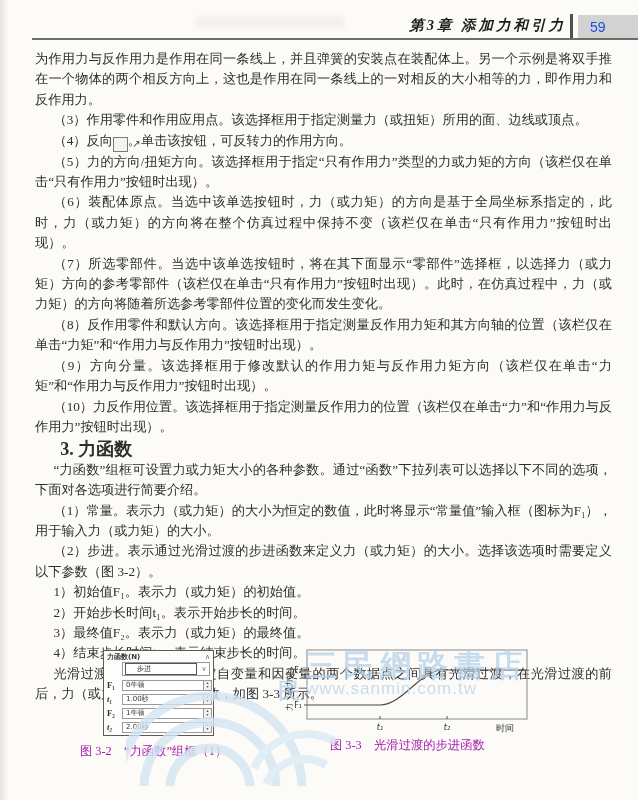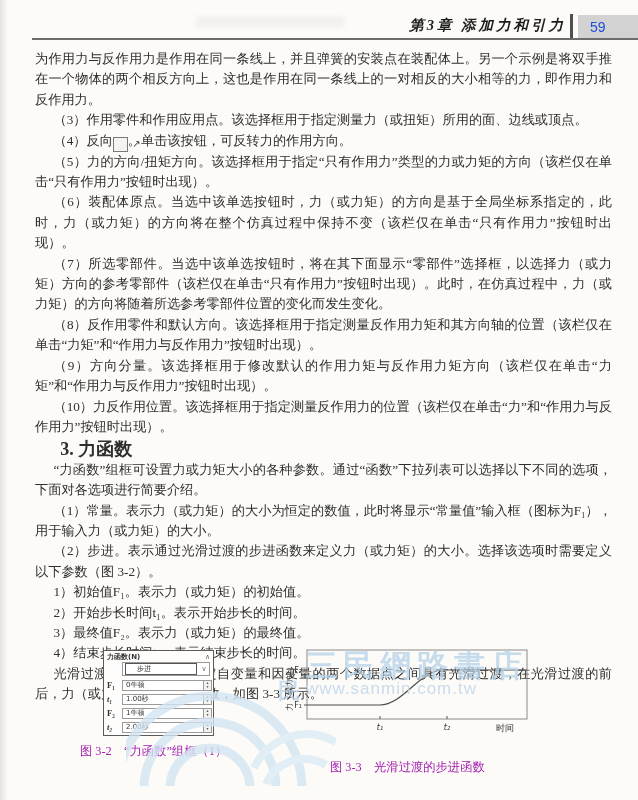--- a/index.html
+++ b/index.html
@@ -151,21 +151,21 @@
     <line x1="21" y1="60" x2="24" y2="60" stroke="#555" stroke-width="1"></line>
     <text x="19" y="28" font-size="8" text-anchor="end">F₂</text>
     <text x="19" y="63" font-size="8" text-anchor="end">F₁</text>
     <path d="M24,60 H97 C120,60 137,25 160,25 H244" fill="none" stroke="#4a4a4a" stroke-width="1.2"></path>
     <line x1="97" y1="74" x2="97" y2="71" stroke="#555" stroke-width="1"></line>
     <line x1="164" y1="74" x2="164" y2="71" stroke="#555" stroke-width="1"></line>
     <text x="97" y="85" font-size="8" font-style="italic" text-anchor="middle">t₁</text>
     <text x="164" y="85" font-size="8" font-style="italic" text-anchor="middle">t₂</text>
     <text x="222" y="86" font-size="9" text-anchor="middle">时间</text>
   </svg>
-  <div class="caption" style="left:330px;top:737px;margin-top:22px;">图 3-3　光滑过渡的步进函数</div>
+  <div class="caption" style="left:330px;top:737px;">图 3-3　光滑过渡的步进函数</div>
 
   <svg class="wm wm-logo" width="210" height="150" viewBox="0 0 210 150">
     <path d="M-8,152 A92,92 0 0 1 176,152" fill="none" stroke="#d4e5f3" stroke-width="9"></path>
     <path d="M18,152 A66,66 0 0 1 150,152" fill="none" stroke="#d4e5f3" stroke-width="9"></path>
     <path d="M44,152 A40,40 0 0 1 124,152" fill="none" stroke="#d4e5f3" stroke-width="9"></path>
     <path d="M128,132 A58,58 0 0 1 210,106" fill="none" stroke="#dcebf6" stroke-width="8"></path>
     <path d="M140,148 A42,42 0 0 1 200,129" fill="none" stroke="#dcebf6" stroke-width="8"></path>
   </svg>
   <div class="wm wm-min">民</div>
   <div class="wm wm-name">三民網路書店</div>

